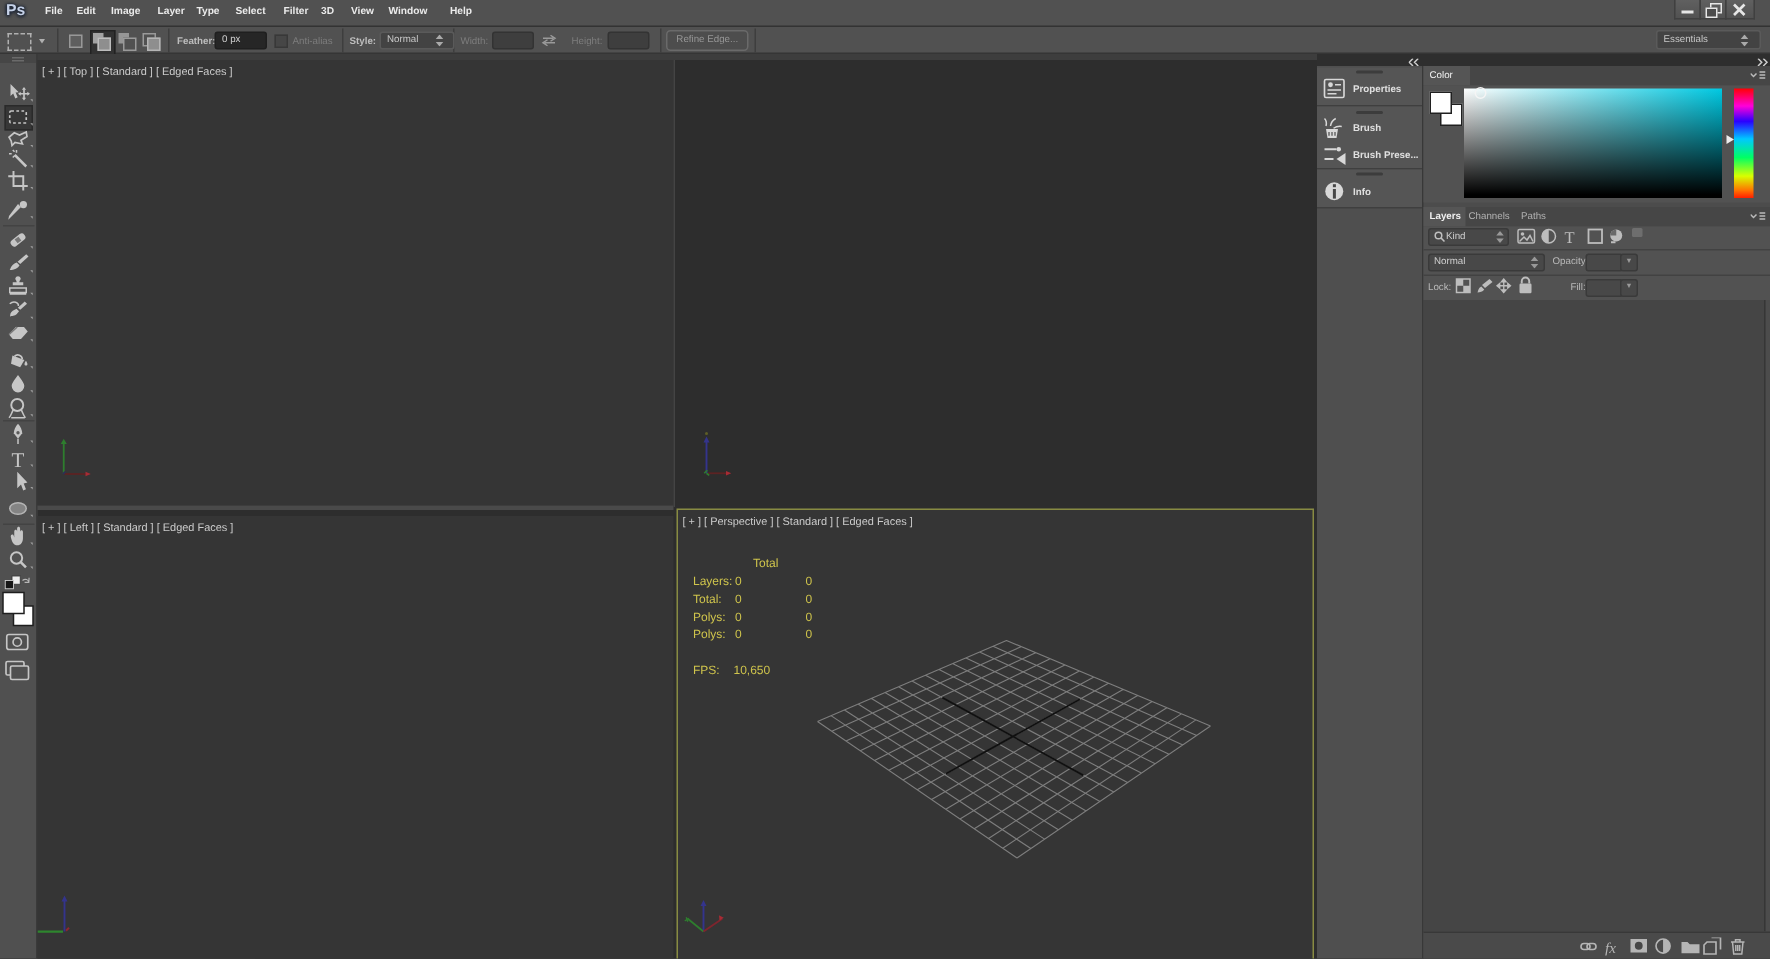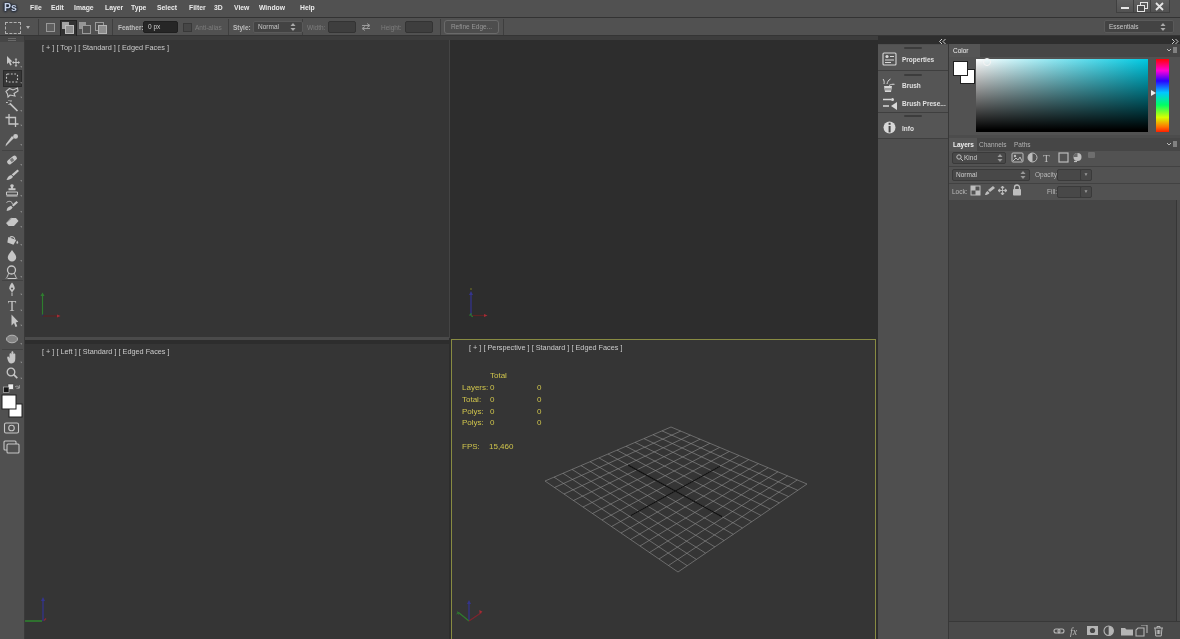--- a/index.html
+++ b/index.html
@@ -10,21 +10,21 @@
   #pslogo{left:4px;top:1px;font-size:10.5px;font-weight:bold;color:#c6d2e8;text-shadow:0 0 2px #232b3a,0 1px 2px #232b3a,1px 0 2px #232b3a,-1px 0 2px #232b3a;}
   .menu{top:4px;font-size:6.8px;font-weight:bold;color:#ebebeb;}
   .winbtn{top:0;height:12px;background:linear-gradient(#606060,#525252);border:1px solid #404040;border-top:none;}
   #optbar{left:0;top:18px;width:1180px;height:17px;background:#515151;border-bottom:1px solid #353535;}
   .optlbl{top:24px;font-size:6.5px;font-weight:bold;color:#bdbdbd;}
   .optlbl.dis{color:#7d7d7d;font-weight:normal;}
   .inbox{top:21px;height:10px;background:#262626;border:1px solid #1f1f1f;border-radius:2px;color:#cfcfcf;font-size:6.5px;line-height:10px;padding-left:4px;}
   .combo{top:21px;height:10px;background:#434343;border:1px solid #5a5a5a;border-radius:2px;color:#c8c8c8;font-size:6.5px;line-height:10px;padding-left:4px;}
   #toolbar{left:0;top:36px;width:24px;height:603px;background:#505050;border-right:1px solid #3a3a3a;}
   .vp{background:#353535;}
-  .vplabel{left:17px;top:3px;font-size:7.3px;color:#cbcbcb;white-space:nowrap;}
+  .vplabel{left:3px;top:3px;font-size:7.3px;color:#cbcbcb;white-space:nowrap;}
   .stat{font-size:8px;color:#cfc44c;white-space:pre;}
   #dock{left:878px;top:36px;width:70px;height:603px;background:#4f4f4f;}
   .dockgroup{left:0;width:70px;background:#555555;border-bottom:1px solid #3f3f3f;}
   .grip{left:26px;width:18px;height:2px;background:#3c3c3c;border-radius:1px;}
   .docklbl{left:24px;font-size:6.5px;font-weight:bold;color:#e0e0e0;white-space:nowrap;}
   .tabbar{left:949px;width:231px;height:13px;background:#464646;}
   .tab{height:13px;font-size:6.5px;line-height:13px;color:#b2b2b2;}
   .tab.active{background:#555555;color:#f0f0f0;}
   .ilabel{font-size:6.5px;color:#b9b9b9;}
   .ddl{background:#484848;border:1px solid #3a3a3a;border-radius:2px;color:#cfcfcf;font-size:6.5px;}
@@ -208,35 +208,35 @@
   <div class="abs vp" style="left:0;top:4px;width:424px;height:297px;">
       <div class="abs vplabel">[ + ] [ Top ] [ Standard ] [ Edged Faces ]</div>
     </div>
   <div class="abs" style="left:0;top:301px;width:424px;height:3px;background:#4a4a4a;"></div>
   <div class="abs" style="left:424px;top:4px;width:1px;height:298px;background:#444444;"></div>
   <div class="abs vp" style="left:0;top:308px;width:424px;height:295px;">
       <div class="abs vplabel">[ + ] [ Left ] [ Standard ] [ Edged Faces ]</div>
     </div>
   <div class="abs vp" style="left:426px;top:303px;width:423px;height:300px;border:1px solid #888b42;background:#353535;">
     <div class="abs vplabel">[ + ] [ Perspective ] [ Standard ] [ Edged Faces ]</div>
-    <div class="abs stat" style="left:38px;top:31px;">Total</div>
+    <div class="abs stat" style="left:50px;top:31px;">Total</div>
     <div class="abs stat" style="left:10px;top:43px;">Layers:</div>
       <div class="abs stat" style="left:38px;top:43px;">0</div>
       <div class="abs stat" style="left:85px;top:43px;">0</div>
     <div class="abs stat" style="left:10px;top:55px;">Total:</div>
       <div class="abs stat" style="left:38px;top:55px;">0</div>
       <div class="abs stat" style="left:85px;top:55px;">0</div>
     <div class="abs stat" style="left:10px;top:67px;">Polys:</div>
       <div class="abs stat" style="left:38px;top:67px;">0</div>
       <div class="abs stat" style="left:85px;top:67px;">0</div>
     <div class="abs stat" style="left:10px;top:78px;">Polys:</div>
       <div class="abs stat" style="left:38px;top:78px;">0</div>
       <div class="abs stat" style="left:85px;top:78px;">0</div>
     <div class="abs stat" style="left:10px;top:102px;">FPS:</div>
-      <div class="abs stat" style="left:37px;top:102px;">15,460</div>
+      <div class="abs stat" style="left:37px;top:102px;">10,650</div>
     <svg id="gridsvg" class="abs" style="left:0;top:0;" width="423" height="298">
         <path d="M219.0 87.0 L355.0 144.0 M219.0 87.0 L93.0 141.0 M210.0 90.9 L345.8 150.3 M228.7 91.1 L102.5 147.5 M201.0 94.7 L336.6 156.6 M238.4 95.1 L112.0 154.0 M192.0 98.6 L327.4 162.9 M248.1 99.2 L121.5 160.5 M183.0 102.4 L318.1 169.1 M257.9 103.3 L131.0 167.0 M174.0 106.3 L308.9 175.4 M267.6 107.4 L140.5 173.5 M165.0 110.1 L299.7 181.7 M277.3 111.4 L150.0 180.0 M156.0 114.0 L290.5 188.0 M287.0 115.5 L159.5 186.5 M147.0 117.9 L281.3 194.3 M296.7 119.6 L169.0 193.0 M138.0 121.7 L272.1 200.6 M306.4 123.6 L178.5 199.5 M129.0 125.6 L262.9 206.9 M316.1 127.7 L188.0 206.0 M120.0 129.4 L253.6 213.1 M325.9 131.8 L197.5 212.5 M111.0 133.3 L244.4 219.4 M335.6 135.9 L207.0 219.0 M102.0 137.1 L235.2 225.7 M345.3 139.9 L216.5 225.5 M93.0 141.0 L226.0 232.0 M355.0 144.0 L226.0 232.0 " stroke="#8a8a8a" stroke-width="0.75" opacity="0.85" fill="none"></path>
         <path d="M176.2 125.1 L270.3 176.9 M267.9 126.2 L178.6 175.8 " stroke="#101010" stroke-width="1.2" fill="none"></path>
       </svg>
   </div>
 </div>
 <svg class="abs" style="left:32px;top:288px;" width="34" height="34">
     <path d="M10.5 7 v21" stroke="#2e7d2e" stroke-width="1.2"></path>
     <path d="M10.5 4.5 l-2 3.5 h4 Z" fill="#2e7d2e"></path>
     <path d="M11 28 h14" stroke="#5c2323" stroke-width="1.2"></path>

